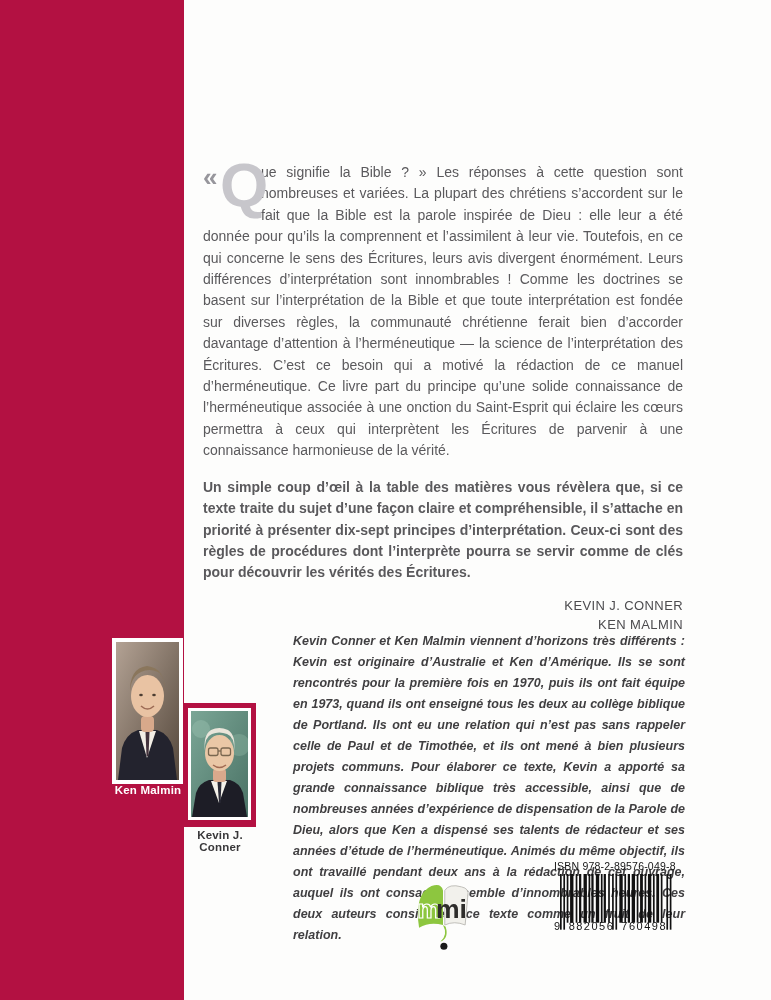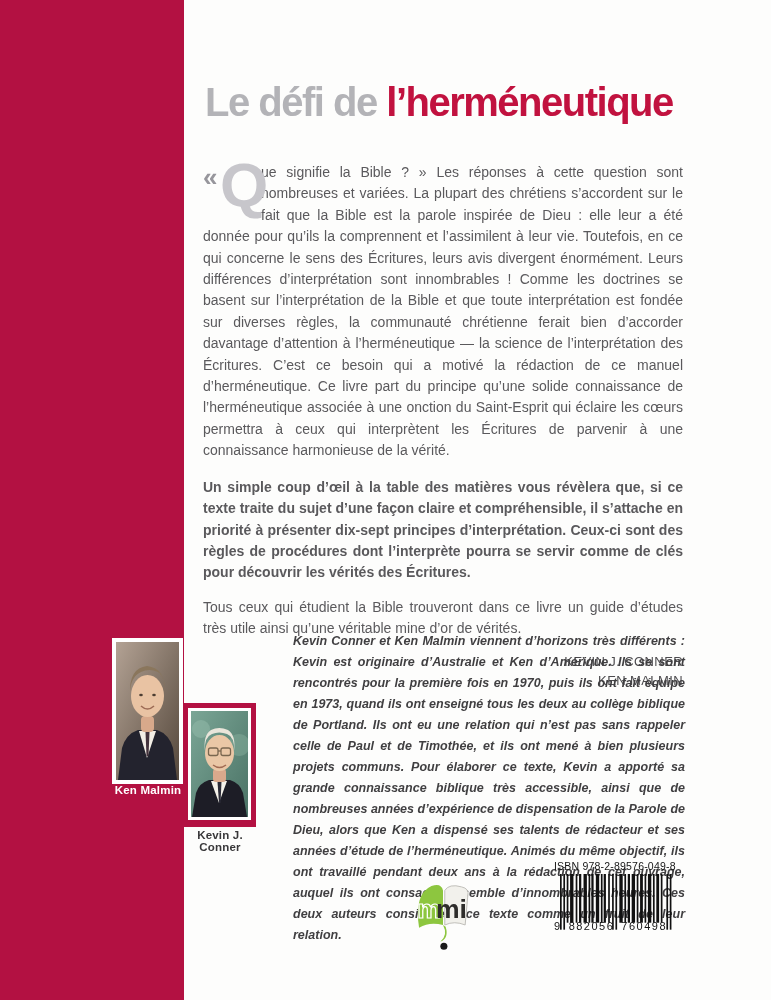--- a/index.html
+++ b/index.html
@@ -52,33 +52,29 @@
   .barcode-digits{display:flex; justify-content:flex-start; gap:7px; font-size:11px;
                   color:#141414; letter-spacing:1.5px; margin-top:-12px; padding-left:0;}
 </style>
 </head>
 <body>
 
 <div class="cover">
 
   <div class="red-band"></div>
 
-  <div class="title">
-    <span class="t-gray">Le défi de </span><span class="t-red">l’herméneutique</span>
-  </div>
 
   <div class="synopsis">
     <p>
       <span class="dc-wrap">
         <span class="guillemet">«</span>
         <span class="dropcap">Q</span>
       </span><span>ue signifie la Bible ? » Les réponses à cette question sont nombreuses et variées. La plupart des chrétiens s’accordent sur le fait que la Bible est la parole inspirée de Dieu : elle leur a été donnée pour qu’ils la comprennent et l’assimilent à leur vie. Toutefois, en ce qui concerne le sens des Écritures, leurs avis divergent énormément. Leurs différences d’interprétation sont innombrables ! Comme les doctrines se basent sur l’interprétation de la Bible et que toute interprétation est fondée sur diverses règles, la communauté chrétienne ferait bien d’accorder davantage d’attention à l’herméneutique — la science de l’interprétation des Écritures. C’est ce besoin qui a motivé la rédaction de ce manuel d’herméneutique. Ce livre part du principe qu’une solide connaissance de l’herméneutique associée à une onction du Saint-Esprit qui éclaire les cœurs permettra à ceux qui interprètent les Écritures de parvenir à une connaissance harmonieuse de la vérité.</span>
     </p>
     <p class="p2">Un simple coup d’œil à la table des matières vous révèlera que, si ce texte traite du sujet d’une façon claire et compréhensible, il s’attache en priorité à présenter dix-sept principes d’interprétation. Ceux-ci sont des règles de procédures dont l’interprète pourra se servir comme de clés pour découvrir les vérités des Écritures.</p>
-    <p class="p3">Tous ceux qui étudient la Bible trouveront dans ce livre un guide d’études très utile ainsi qu’une véritable mine d’or de vérités.</p>
     <div class="authors">
       <div>KEVIN J. CONNER</div>
       <div>KEN MALMIN</div>
     </div>
   </div>
 
   <div class="photo1">
     <svg viewBox="0 0 63 138">
       <defs>
         <linearGradient id="bg1" x1="0" y1="0" x2="1" y2="1">

